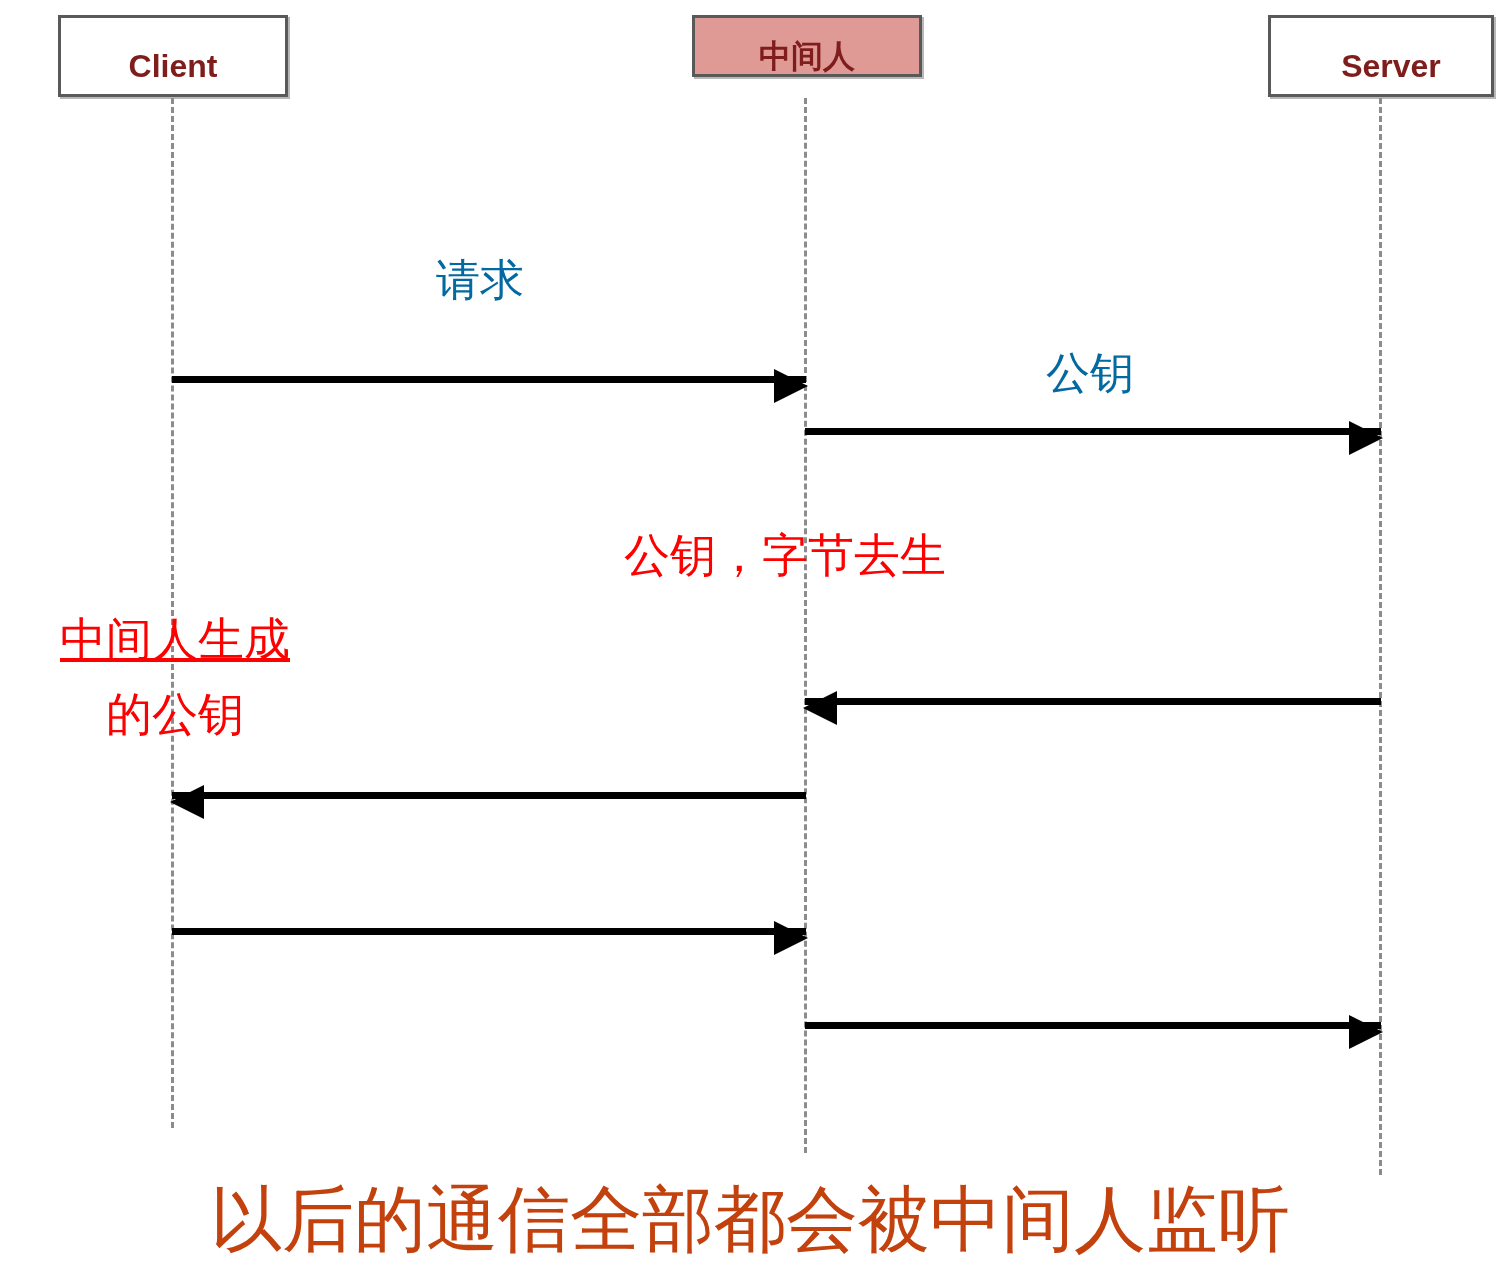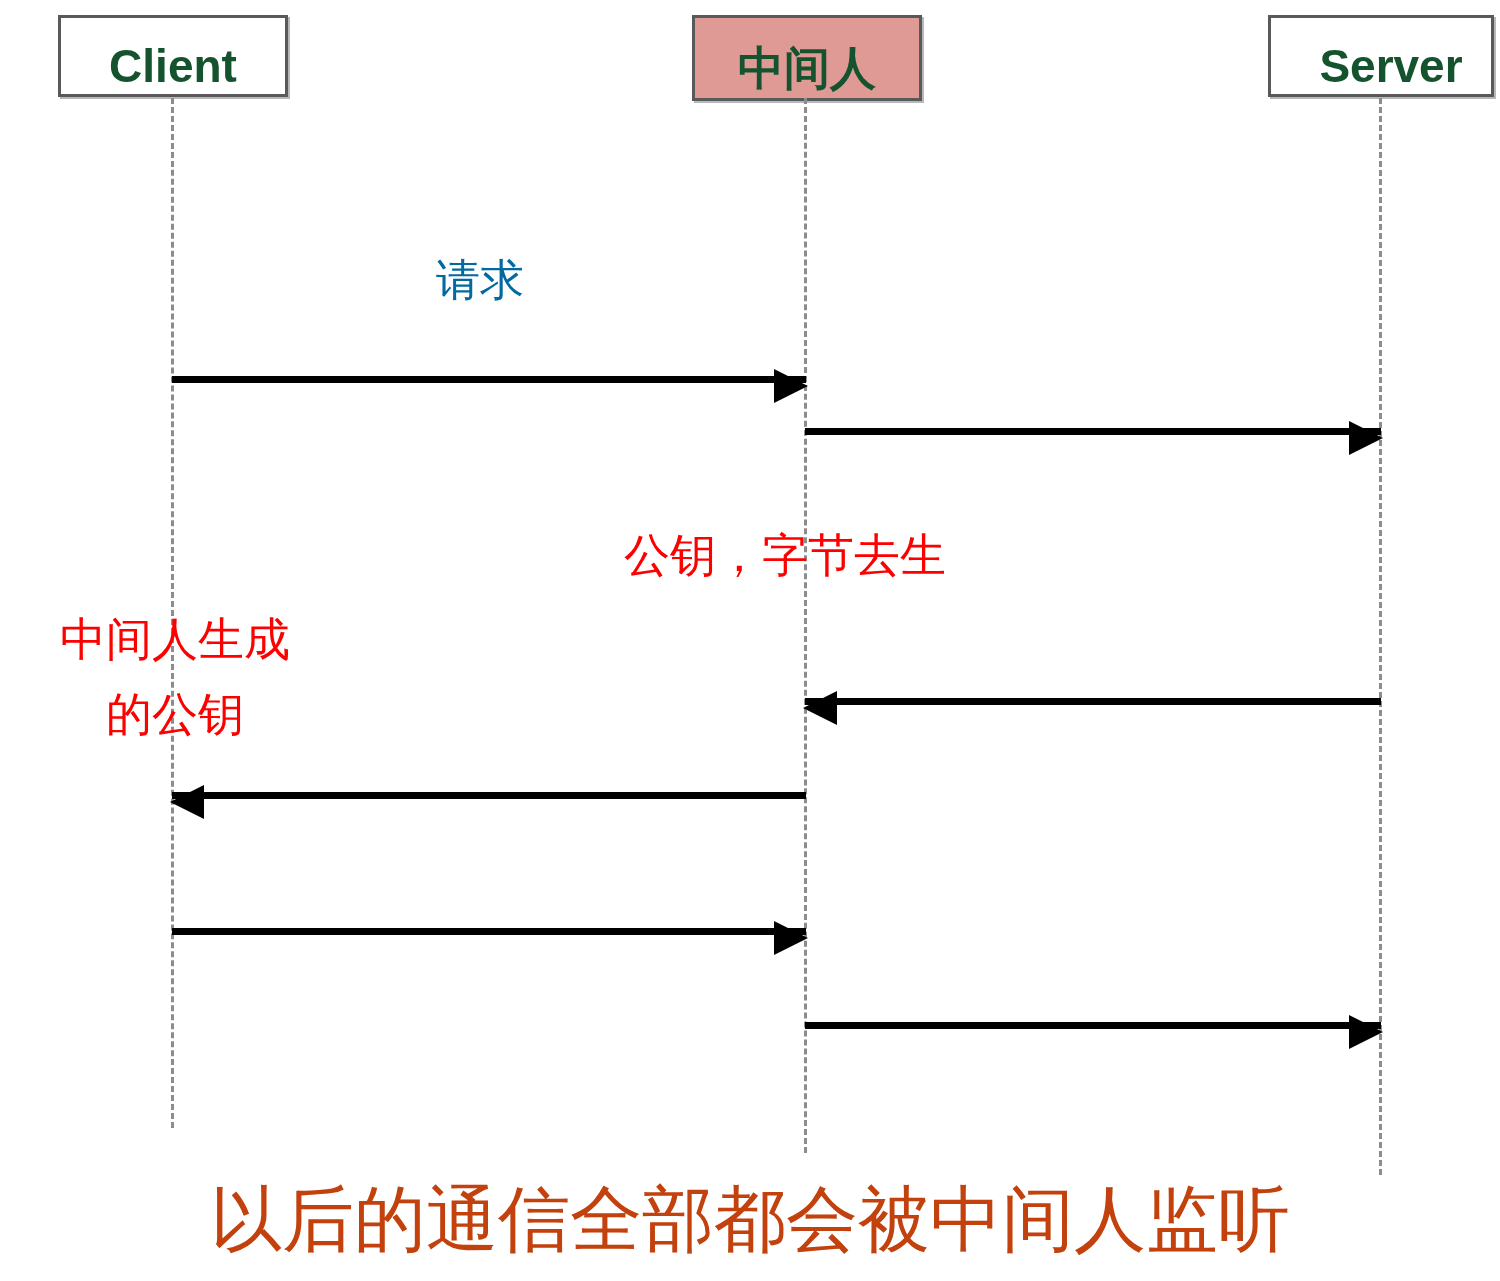--- a/index.html
+++ b/index.html
@@ -23,23 +23,23 @@
     position: absolute;
     box-sizing: border-box;
     border: 3px solid #595959;
     background: #ffffff;
     display: flex;
     align-items: center;
     justify-content: center;
     box-shadow: 2px 2px 0 rgba(0,0,0,0.28);
   }
   .participant-box .participant-label {
-    font-size: 46px;
+    font-size: 32px;
     font-weight: bold;
-    color: #14532d;
+    color: #7f1d1d;
     line-height: 1;
     white-space: nowrap;
     margin-top: 20px;
   }
   .participant-box.attacker {
     background: #e09a96;
   }
   .participant-box.attacker .participant-label {
     font-weight: bold;
   }
@@ -106,21 +106,21 @@
 </style>
 </head>
 <body>
 
 <div id="diagram-root">
 
   <div class="participant-box" style="left:58px; top:15px; width:230px; height:82px;">
     <span class="participant-label">Client</span>
   </div>
 
-  <div class="participant-box attacker" style="left:692px; top:15px; width:230px; height:86px;">
+  <div class="participant-box attacker" style="left:692px; top:15px; width:230px; height:62px;">
     <span class="participant-label">中间人</span>
   </div>
 
   <div class="participant-box" style="left:1268px; top:15px; width:226px; height:82px;padding-left:20px;">
     <span class="participant-label">Server</span>
   </div>
 
   <div class="lifeline" style="left:171px; top:98px; height:1030px;"></div>
 
   <div class="lifeline" style="left:804px; top:98px; height:1055px;"></div>
@@ -128,37 +128,38 @@
   <div class="lifeline" style="left:1379px; top:98px; height:1077px;"></div>
 
   <div class="message" style="left:172px; top:376px; width:634px;">
     <span class="arrow-head right"></span>
   </div>
   <div class="annotation black center" style="left:300px; top:254px; width:360px;">请求</div>
 
   <div class="message" style="left:805px; top:428px; width:576px;">
     <span class="arrow-head right"></span>
   </div>
+  <div class="annotation black center" style="left:930px; top:347px; width:320px;">公钥</div>
 
   <div class="message" style="left:805px; top:698px; width:576px;">
     <span class="arrow-head left"></span>
   </div>
 
   <div class="message" style="left:172px; top:792px; width:634px;">
     <span class="arrow-head left"></span>
   </div>
 
   <div class="message" style="left:172px; top:928px; width:634px;">
     <span class="arrow-head right"></span>
   </div>
 
   <div class="message" style="left:805px; top:1022px; width:576px;">
     <span class="arrow-head right"></span>
   </div>
 
   <div class="annotation red center" style="left:545px; top:528px; width:480px;">公钥，字节去生</div>
 
-  <div class="annotation red center" style="left:10px; top:612px; width:330px;">中间人生成</div>
+  <div class="annotation red center" style="left:10px; top:612px; width:330px;text-decoration:underline;">中间人生成</div>
   <div class="annotation red center" style="left:10px; top:687px; width:330px;">的公钥</div>
 
   <div class="caption-bottom" style="top:1180px;">以后的通信全部都会被中间人监听</div>
 
 </div>
 
 </body></html>

